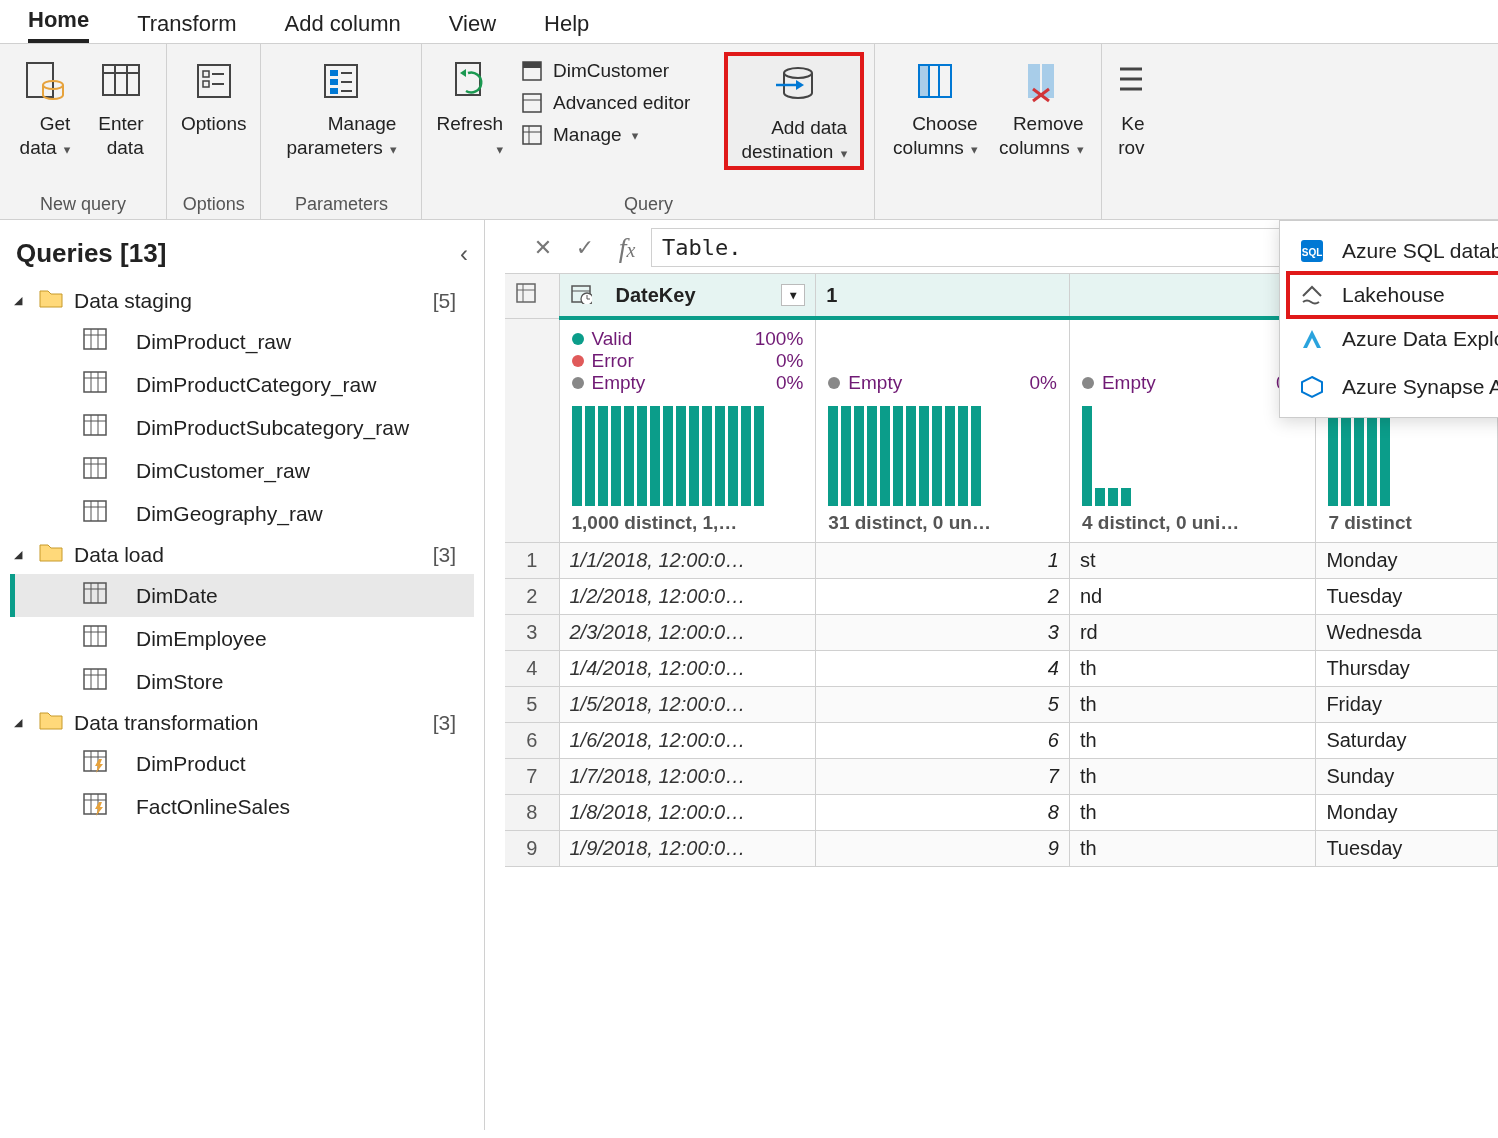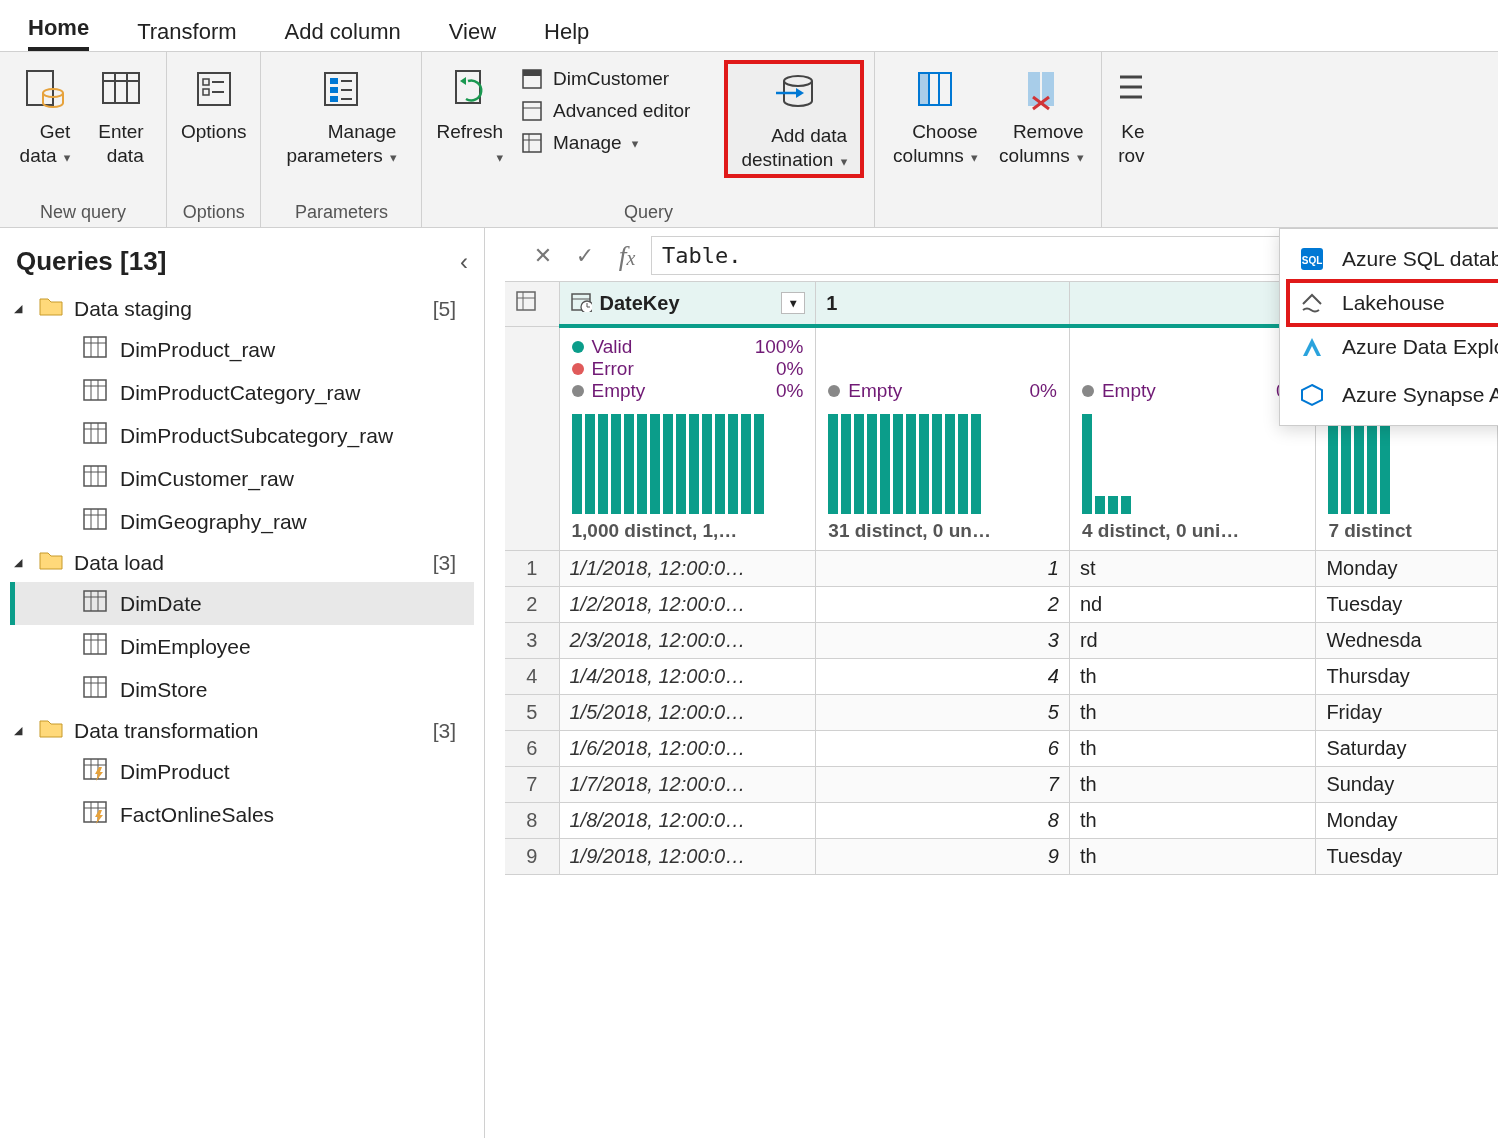--- a/index.html
+++ b/index.html
@@ -24,21 +24,21 @@
     background: #fff;
     width: 1498px; height: 1138px;
     overflow: hidden;
   }
   
   .menu-tabs {
     display: flex;
     gap: 48px;
     padding: 6px 28px 0 28px;
     border-bottom: 1px solid var(--border-gray);
-    height: 52px;
+    height: 44px;
     align-items: flex-end;
   }
   .tab {
     padding-bottom: 6px;
     font-size: 22px;
     cursor: pointer;
   }
   .tab.active {
     font-weight: 600;
     border-bottom: 4px solid #222;
@@ -114,21 +114,21 @@
   .q-title { font-size: 26px; font-weight: 600; }
   .q-collapse { font-size: 24px; color:#555; cursor:pointer; }
   .tree { font-size: 21px; }
   .tree-folder {
     display:flex; align-items:center; gap:10px;
     padding: 6px 4px;
     cursor:pointer;
   }
   .folder-count { margin-left:auto; color:#555; padding-right:14px;}
   .tree-item {
-    display:flex; align-items:center; gap:12px;
+    display:flex; align-items:center; gap:28px;
     padding: 7px 4px 7px 72px;
     cursor:pointer;
   }
   .tree-item.selected {
     background: var(--sel-bg);
     border-left: 5px solid var(--teal);
     padding-left: 67px;
   }
   .caret { width:14px; display:inline-block; font-size:14px; color:#333;}
   
@@ -175,21 +175,21 @@
     overflow: hidden;
     text-overflow: ellipsis;
   }
   .grid th.colhead {
     background: var(--header-bg);
     font-weight: 600;
     position: relative;
     border-bottom: 4px solid var(--teal);
     height: 44px;
   }
-  .colhead-inner { display:flex; align-items:center; gap:8px; }
+  .colhead-inner { display:flex; align-items:center; gap:24px; }
   .col-dd { margin-left:auto; border:1px solid #bbb; width:24px; height:22px; display:flex; align-items:center; justify-content:center; font-size:12px; background:#fff;}
   .rownum {
     background: var(--bg-panel);
     text-align: center !important;
     color:#555;
     width: 54px;
   }
   .grid th.corner {
     background: var(--bg-panel);
     width:54px;

